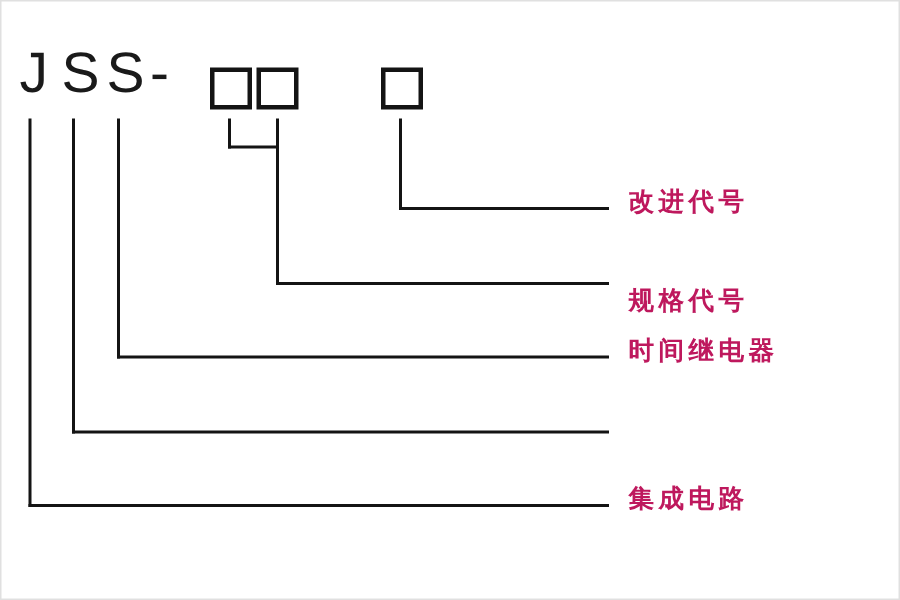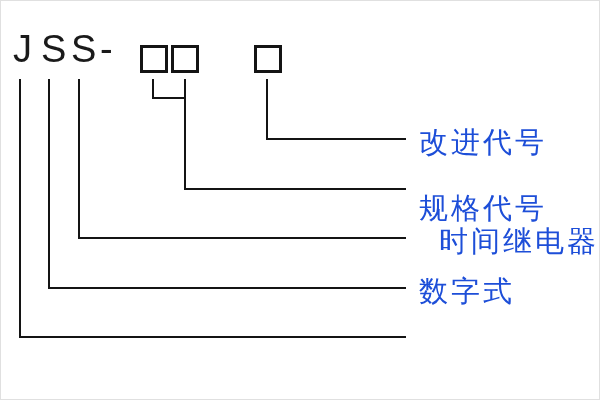--- a/index.html
+++ b/index.html
@@ -39,24 +39,24 @@
     width: 2px;
     background: #141414;
   }
   .hline {
     position: absolute;
     height: 2px;
     background: #141414;
   }
   .diagram-label {
     position: absolute;
-    font-size: 29px;
-    font-weight: 400;
+    font-size: 17px;
+    font-weight: 700;
     letter-spacing: 3px;
-    color: #1d4ed8;
+    color: #be185d;
     white-space: nowrap;
   }
 </style>
 </head>
 <body>
 
 <div class="canvas">
 
   <span class="model-char" style="left:12px">J</span>
   <span class="model-char" style="left:40px">S</span>
@@ -72,22 +72,22 @@
   <span class="diagram-label" style="left:418px; top:122px;">改进代号</span>
 
   <span class="vline" style="left:151px; top:78px;  height:20px;"></span>
   <span class="hline" style="left:151px; top:96px;  width:34px;"></span>
   <span class="vline" style="left:183px; top:78px;  height:111px;"></span>
   <span class="hline" style="left:183px; top:187px; width:222px;"></span>
   <span class="diagram-label" style="left:418px; top:188px;">规格代号</span>
 
   <span class="vline" style="left:77px;  top:78px;  height:160px;"></span>
   <span class="hline" style="left:77px;  top:236px; width:328px;"></span>
-  <span class="diagram-label" style="left:418px; top:221px;margin-left:20px;">时间继电器</span>
+  <span class="diagram-label" style="left:418px; top:221px;">时间继电器</span>
 
   <span class="vline" style="left:47px;  top:78px;  height:210px;"></span>
   <span class="hline" style="left:47px;  top:286px; width:358px;"></span>
-  <span class="diagram-label" style="left:418px; top:271px;">数字式</span>
 
   <span class="vline" style="left:18px;  top:78px;  height:259px;"></span>
   <span class="hline" style="left:18px;  top:335px; width:387px;"></span>
+  <span class="diagram-label" style="left:418px; top:320px;">集成电路</span>
 
 </div>
 
 </body></html>

